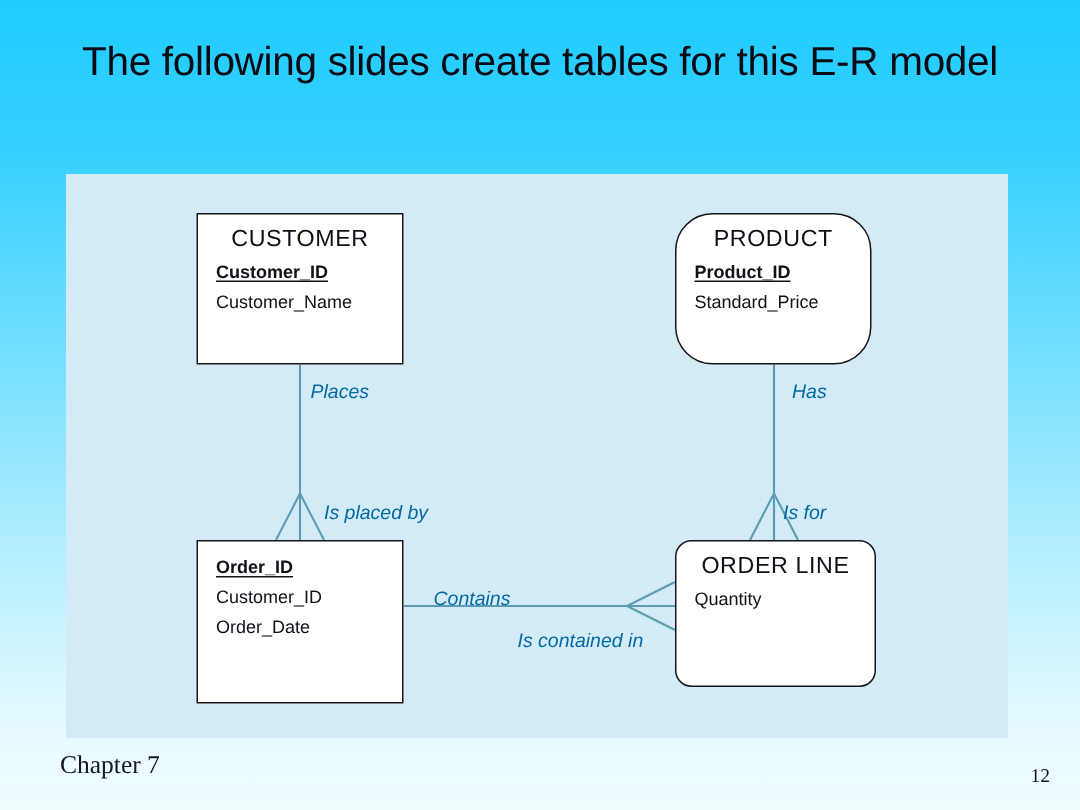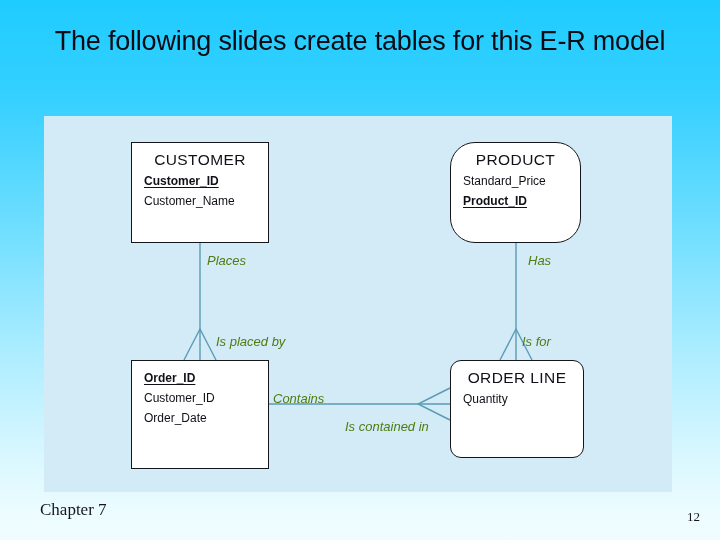--- a/index.html
+++ b/index.html
@@ -102,28 +102,28 @@
     stroke: #5B9BB5;
     stroke-width: 1.4;
     fill: none;
   }
 
   
   .rel-label {
     position: absolute;
     font-size: 13px;
     font-style: italic;
-    color: #4d7c0f;
+    color: #0369a1;
     white-space: nowrap;
   }
   #lbl-places        { left: 163px; top: 137px; }
   #lbl-isplacedby    { left: 172px; top: 218px; }
   #lbl-has           { left: 484px; top: 137px; text-align: center; }
   #lbl-isfor         { left: 478px; top: 218px; }
-  #lbl-contains      { left: 229px; top: 275px; }
+  #lbl-contains      { left: 245px; top: 275px; }
   #lbl-iscontainedin { left: 301px; top: 303px; }
 
   
   #footer-chapter {
     position: absolute;
     left: 40px;
     top: 500px;
     font-family: "Liberation Serif", serif;
     font-size: 17px;
     color: #16161E;
@@ -165,22 +165,22 @@
       <div class="entity-name">CUSTOMER</div>
       <div class="attr-list">
         <div class="attr pk">Customer_ID</div>
         <div class="attr">Customer_Name</div>
       </div>
     </div>
 
     <div class="entity" id="ent-product">
       <div class="entity-name">PRODUCT</div>
       <div class="attr-list">
+        <div class="attr pk">Product_ID</div>
         <div class="attr">Standard_Price</div>
-        <div class="attr pk">Product_ID</div>
       </div>
     </div>
 
     <div class="entity" id="ent-order">
       <div class="attr-list">
         <div class="attr pk">Order_ID</div>
         <div class="attr">Customer_ID</div>
         <div class="attr">Order_Date</div>
       </div>
     </div>

